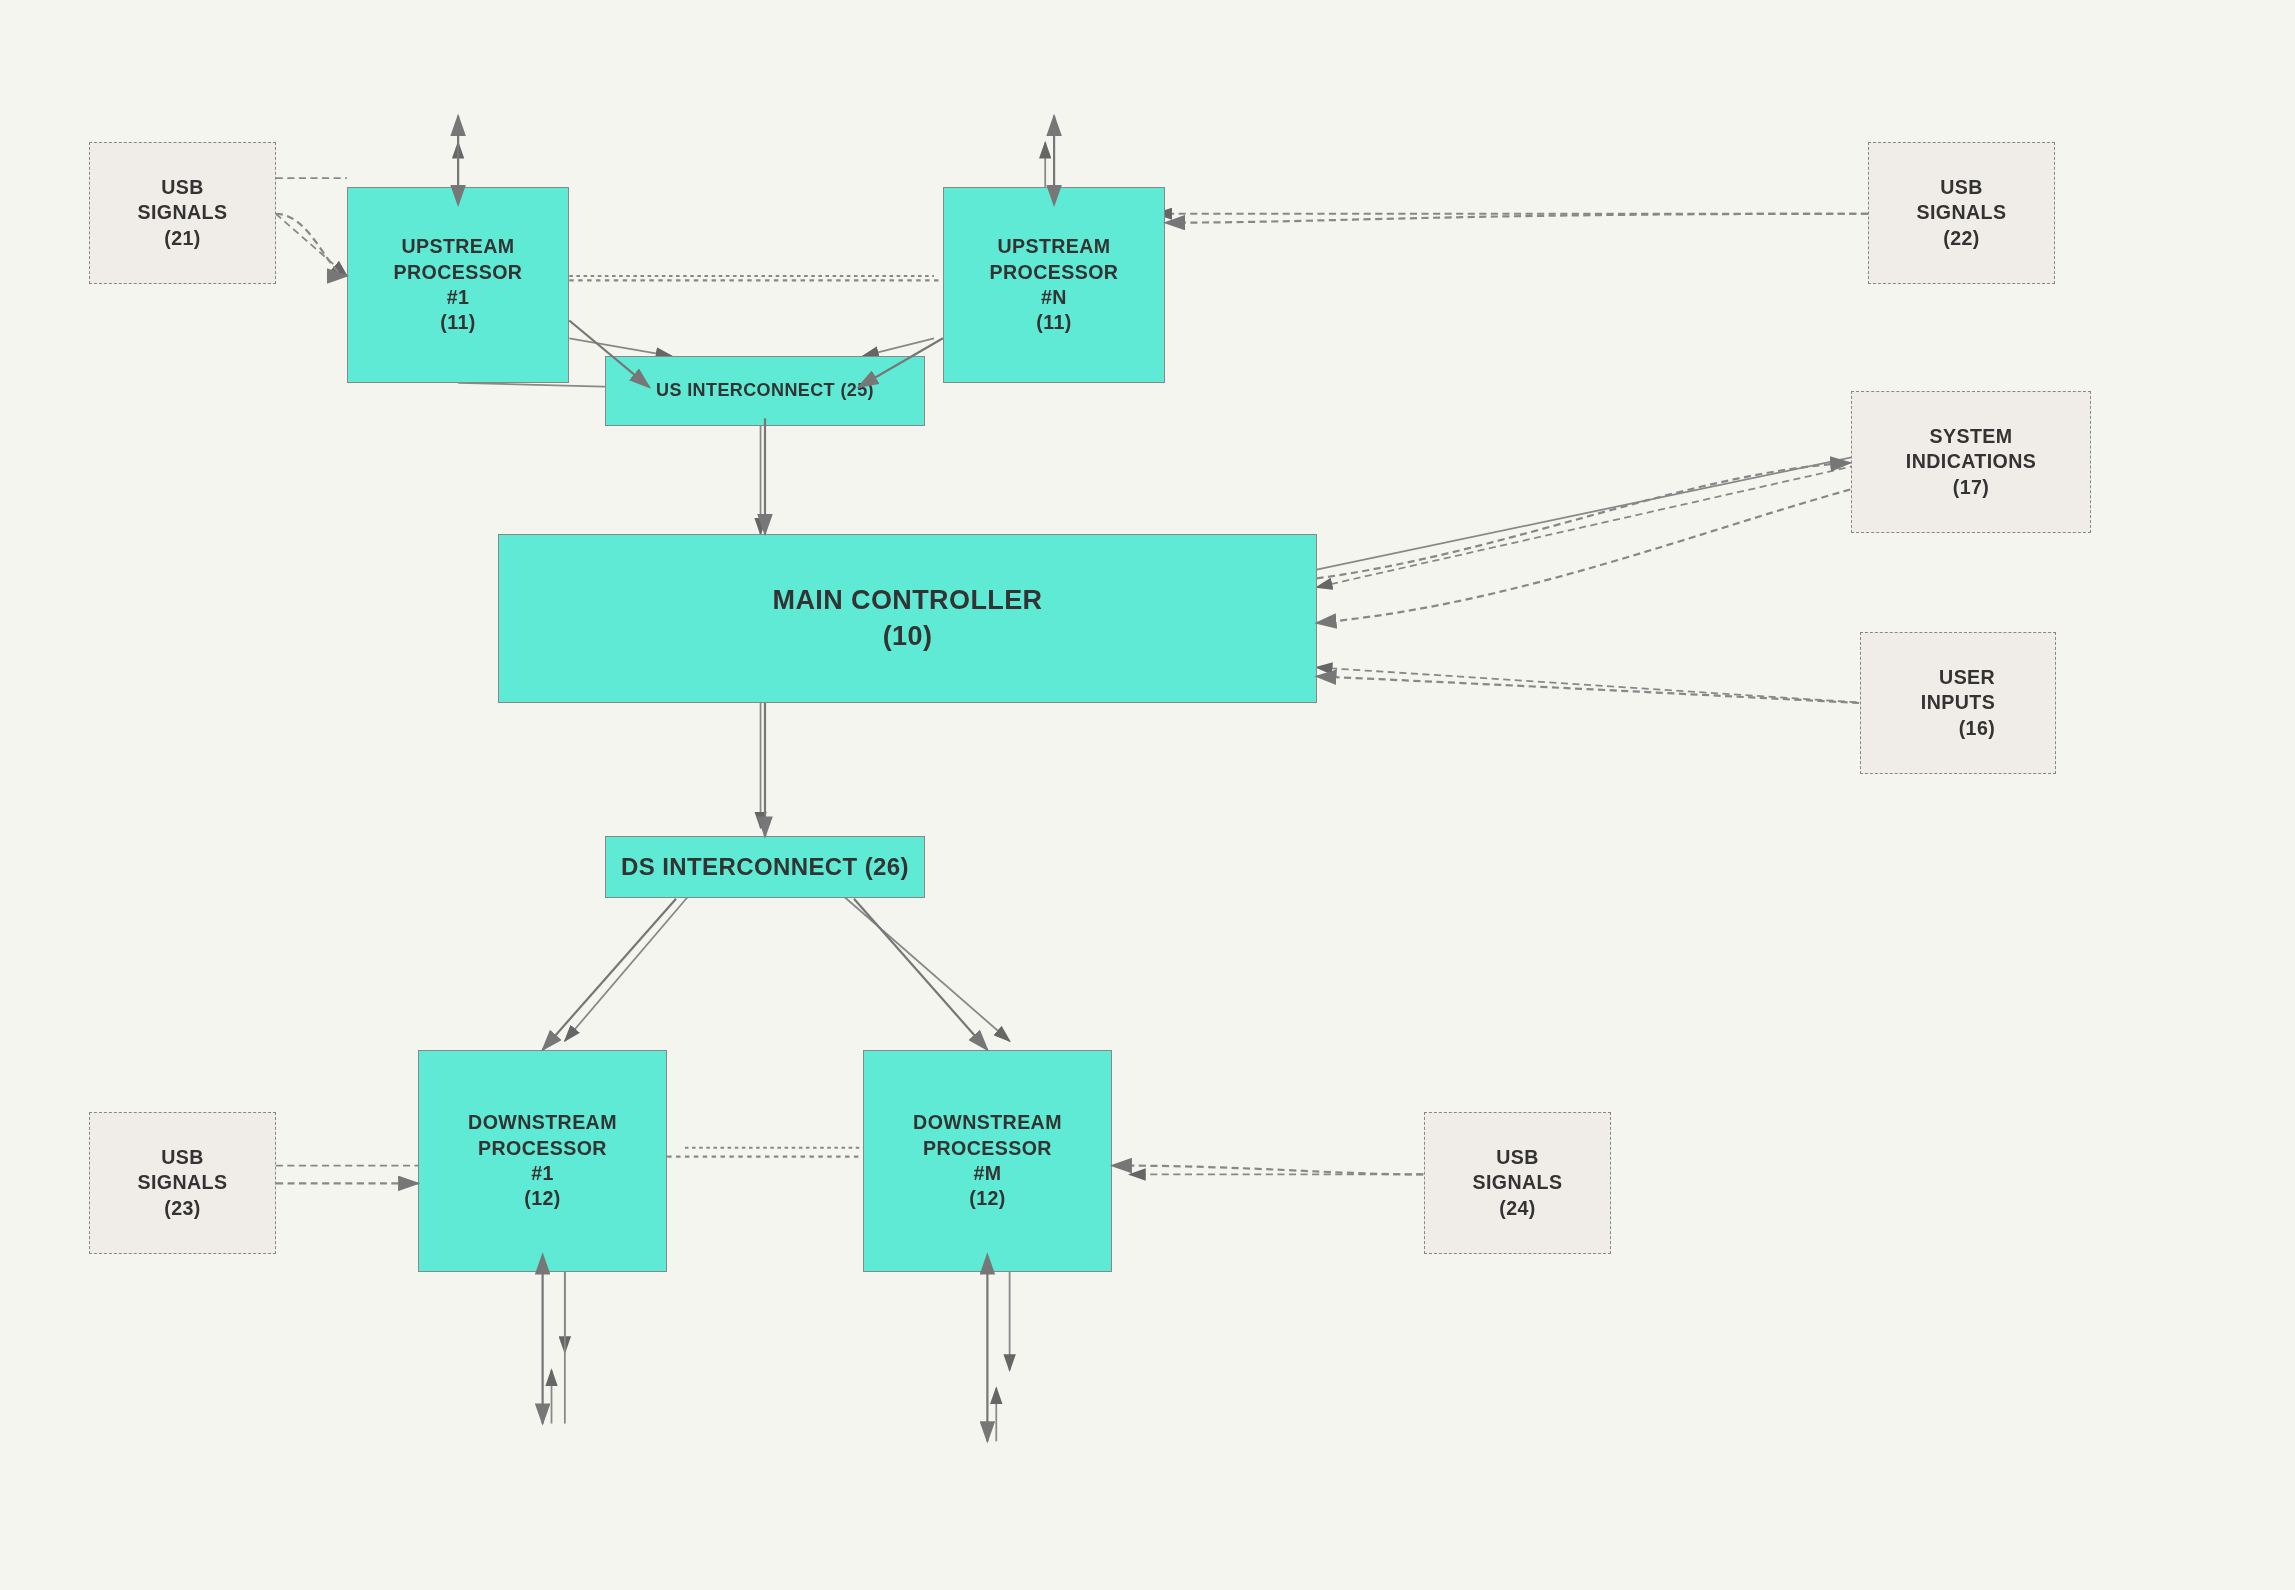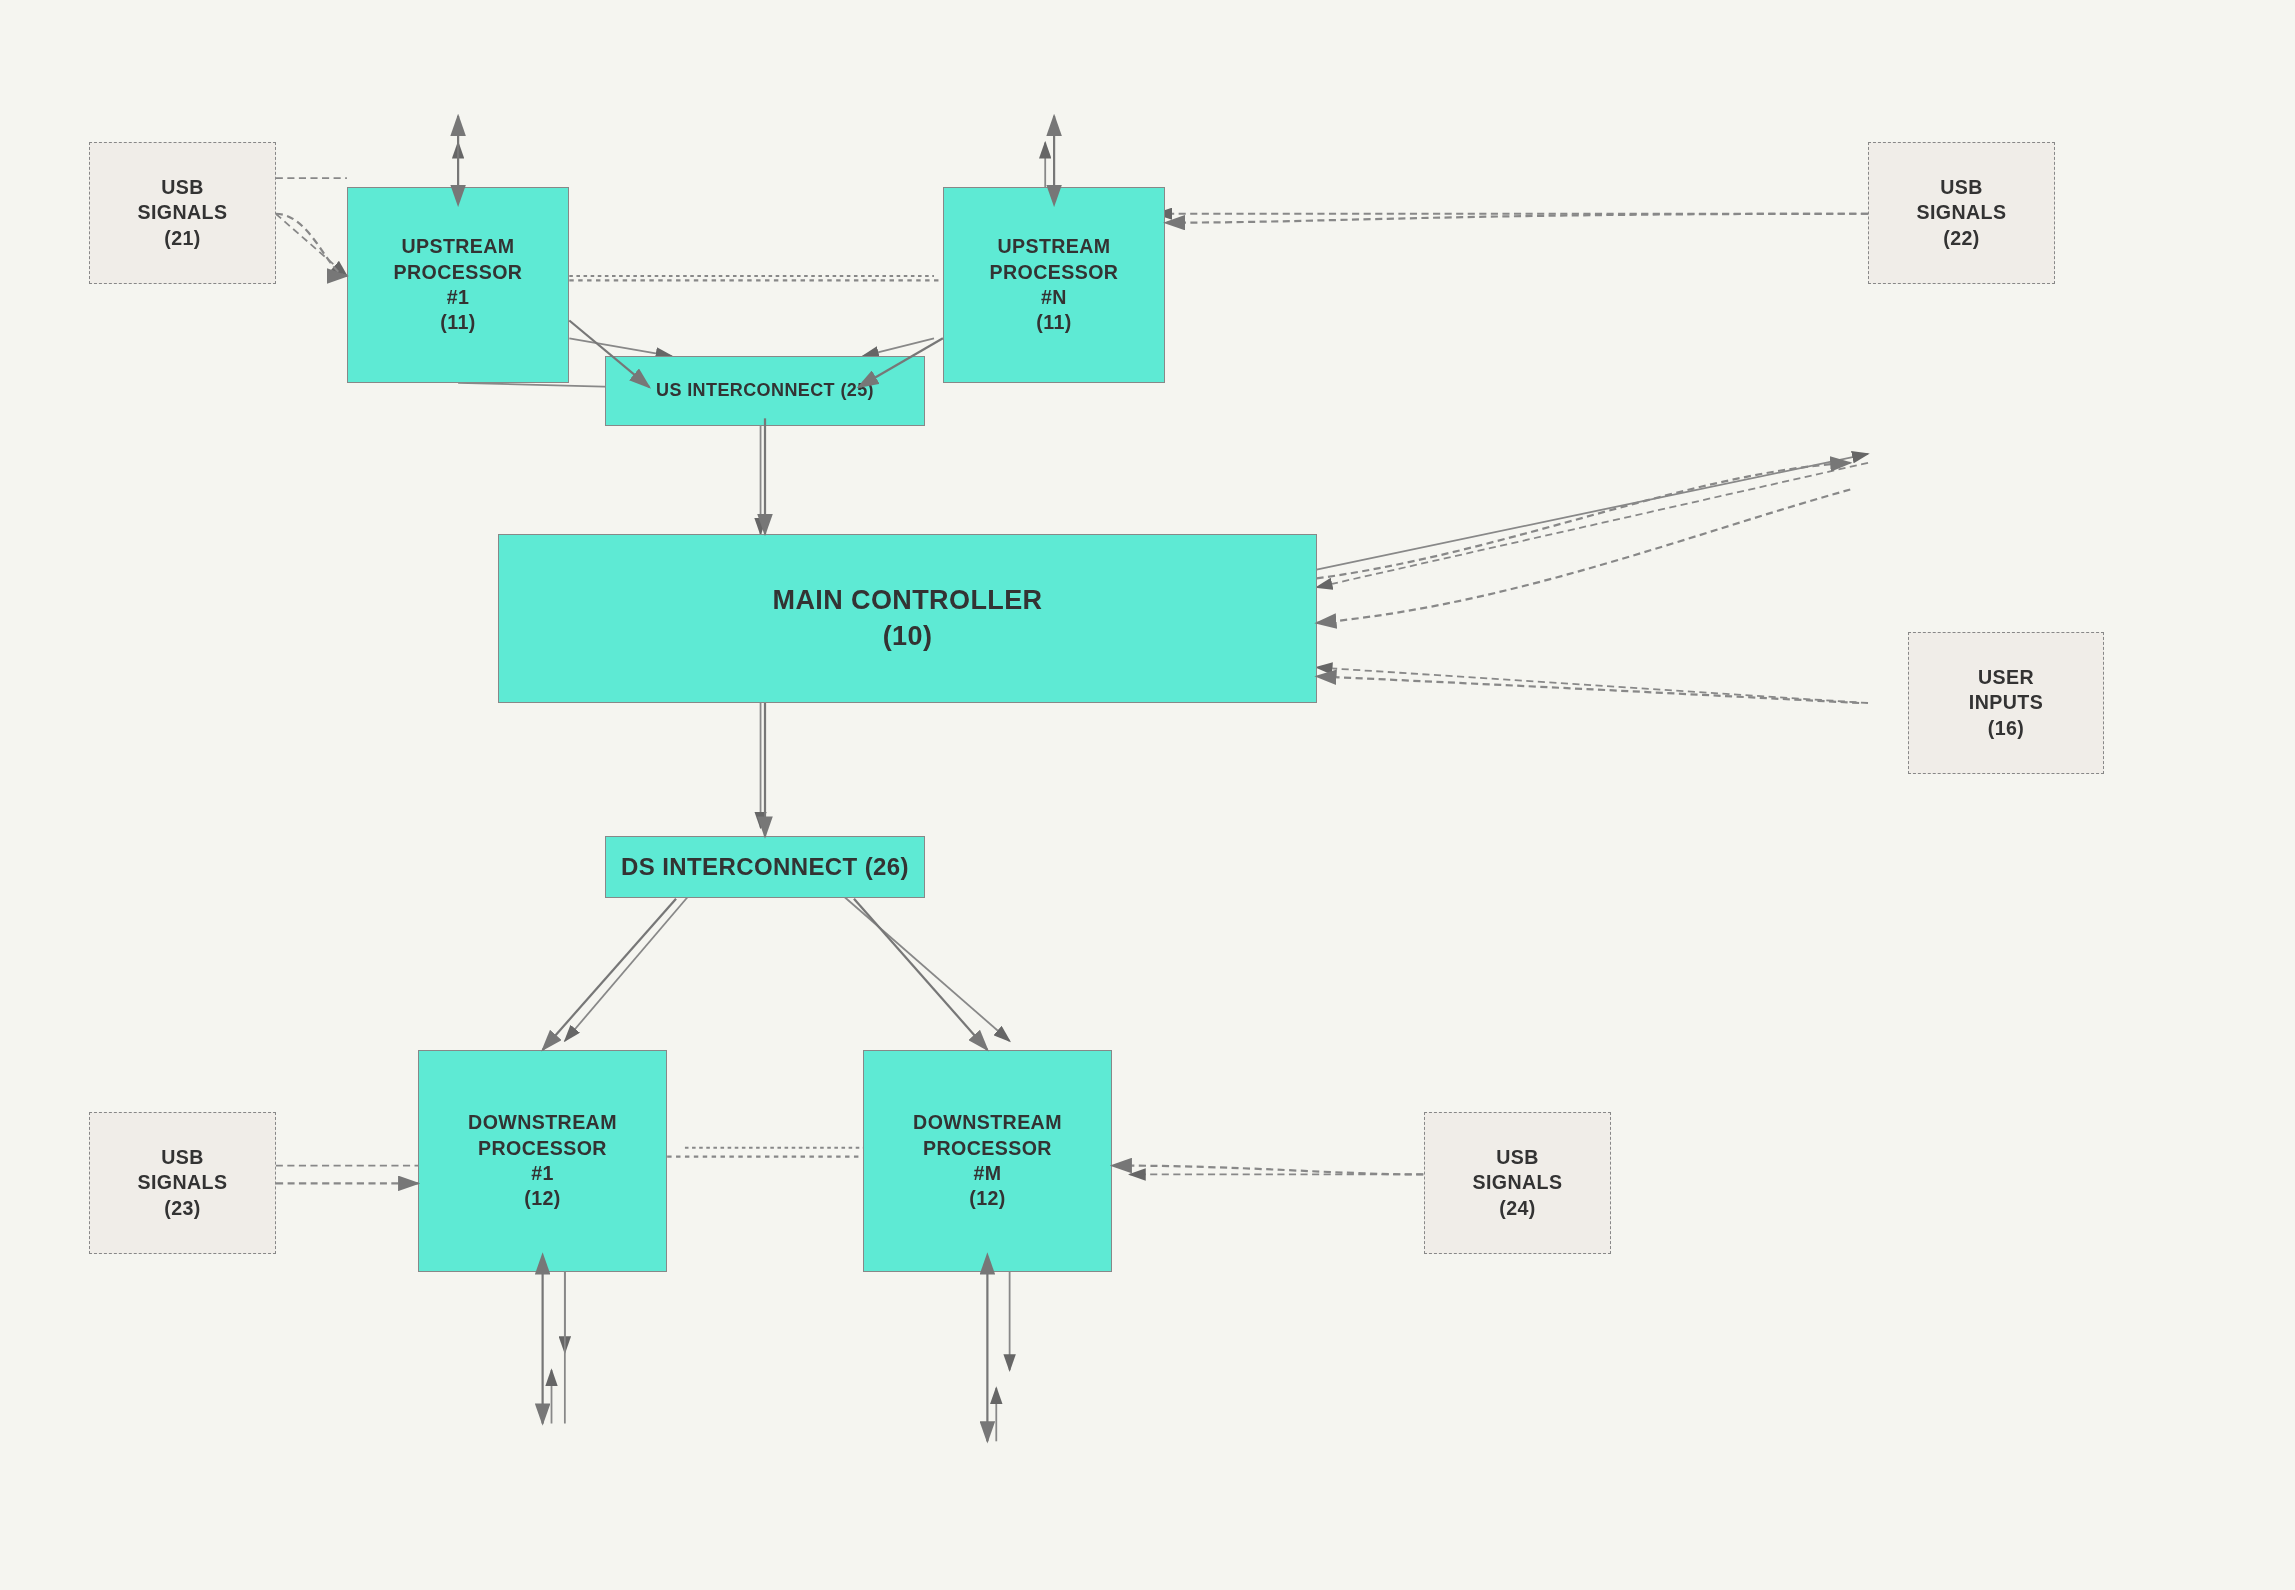--- a/index.html
+++ b/index.html
@@ -141,26 +141,29 @@
   </div>
 
   <div class="box solid" style="left:943px; top:187px; width:222px; height:196px;">
     <span class="box-label">UPSTREAM<br>PROCESSOR<br>#N<br>(11)</span>
   </div>
 
   <div class="box dashed" style="left:1868px; top:142px; width:187px; height:142px;">
     <span class="box-label">USB<br>SIGNALS<br>(22)</span>
   </div>
 
+  <div class="box dashed" style="left:1851px; top:391px; width:240px; height:142px;">
+    <span class="box-label">SYSTEM<br>INDICATIONS<br>(17)</span>
+  </div>
 
   <div class="box solid" style="left:498px; top:534px; width:819px; height:169px;">
     <span class="box-label" style="font-size:27px;">MAIN CONTROLLER<br>(10)</span>
   </div>
 
-  <div class="box dashed" style="left:1908px; top:632px; width:196px; height:142px;">
+  <div class="box dashed" style="left:1860px; top:632px; width:196px; height:142px;text-align:right;">
     <span class="box-label">USER<br>INPUTS<br>(16)</span>
   </div>
 
   <div class="box solid" style="left:605px; top:836px; width:320px; height:62px;">
     <span class="box-label" style="font-size:24px;">DS INTERCONNECT (26)</span>
   </div>
 
   <div class="box solid" style="left:418px; top:1050px; width:249px; height:222px;">
     <span class="box-label">DOWNSTREAM<br>PROCESSOR<br>#1<br>(12)</span>
   </div>

